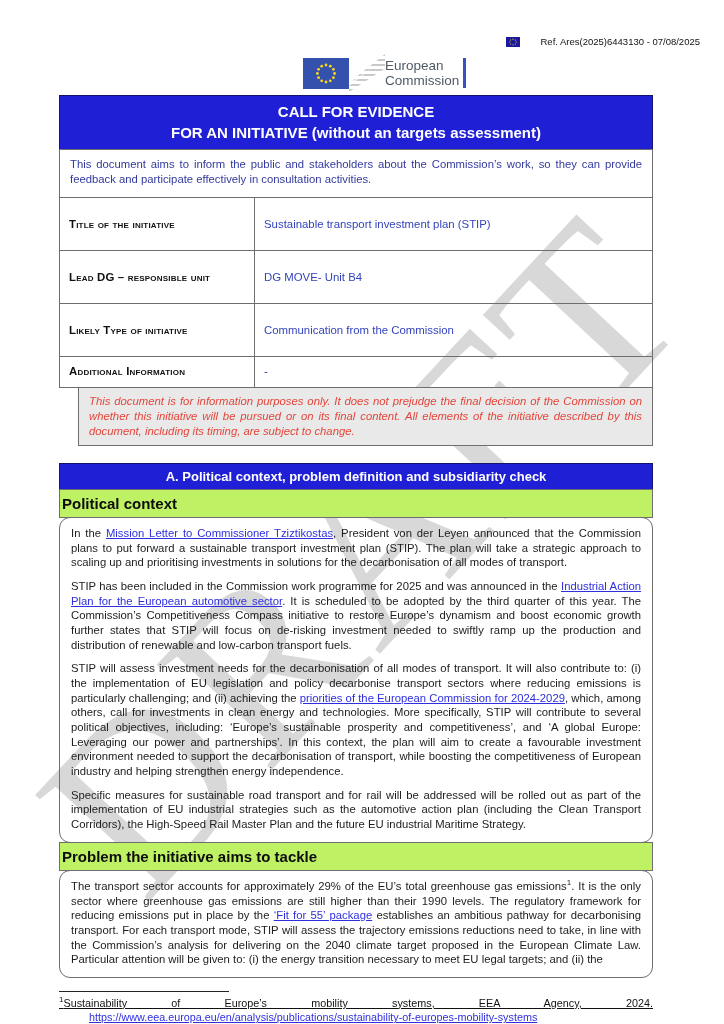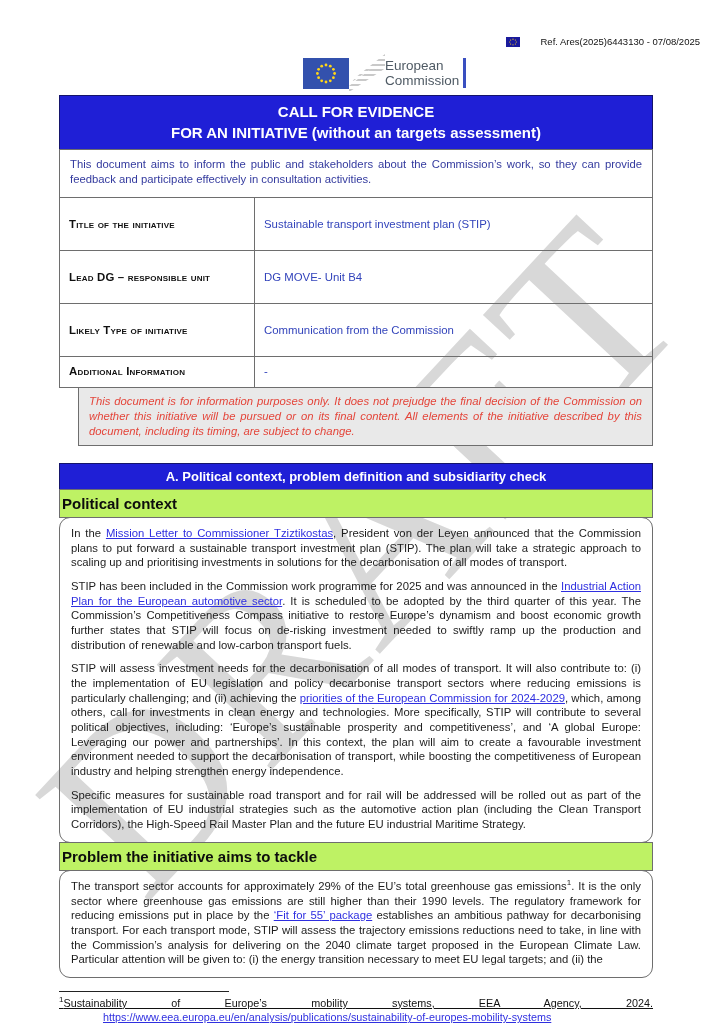--- a/index.html
+++ b/index.html
@@ -40,21 +40,21 @@
   .sub-heading{background:#bef264;font-weight:bold;font-size:15px;color:#0d0d0d;
     padding:5px 2px;}
   .body-cell{padding:8px 11px 1px;font-size:11.3px;line-height:1.3;border-radius:11px;}
   .body-cell p{margin:0 0 9px;text-align:justify;}
   .doclink{color:#2f2fe0;text-decoration:underline;}
   sup{font-size:8px;line-height:0;}
   
   .footnote{margin-top:13px;font-size:10.8px;line-height:1.35;color:#111;}
   .fn-rule{width:170px;border-top:1px solid #222;margin-bottom:4px;}
   .fn-line1{text-align:justify;text-align-last:justify;text-decoration:underline;}
-  .fn-line2{margin-left:44px;}
+  .fn-line2{margin-left:30px;}
   .fn-line2 a{color:#2f2fe0;text-decoration:underline;}
 </style>
 </head>
 <body>
 
 <div class="page">
 
   <div class="watermark">DRAFT</div>
 
   <div class="layer">

